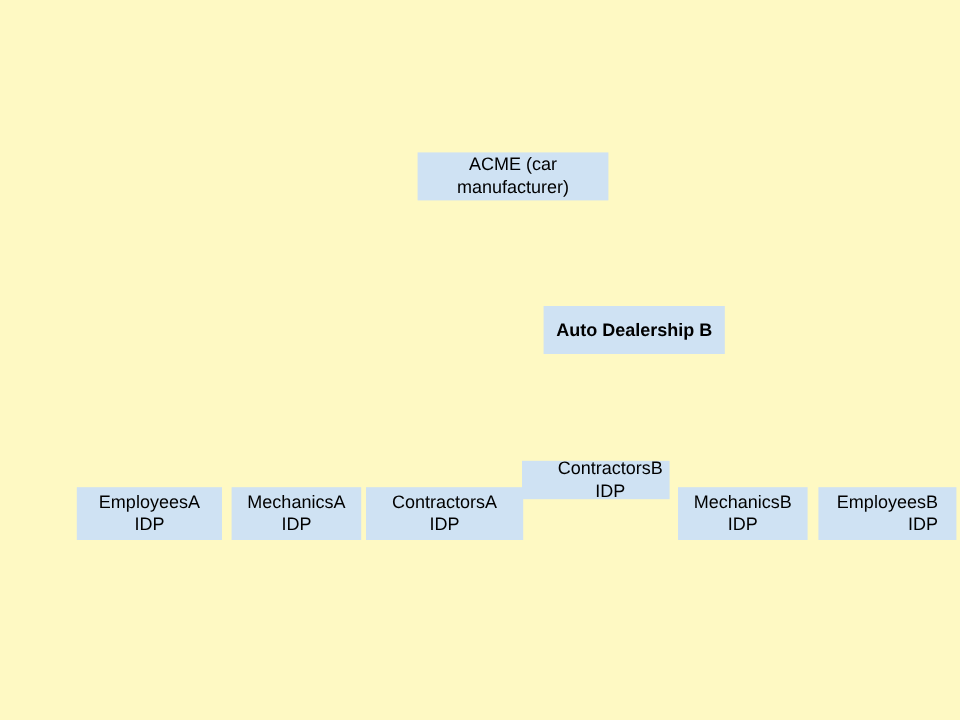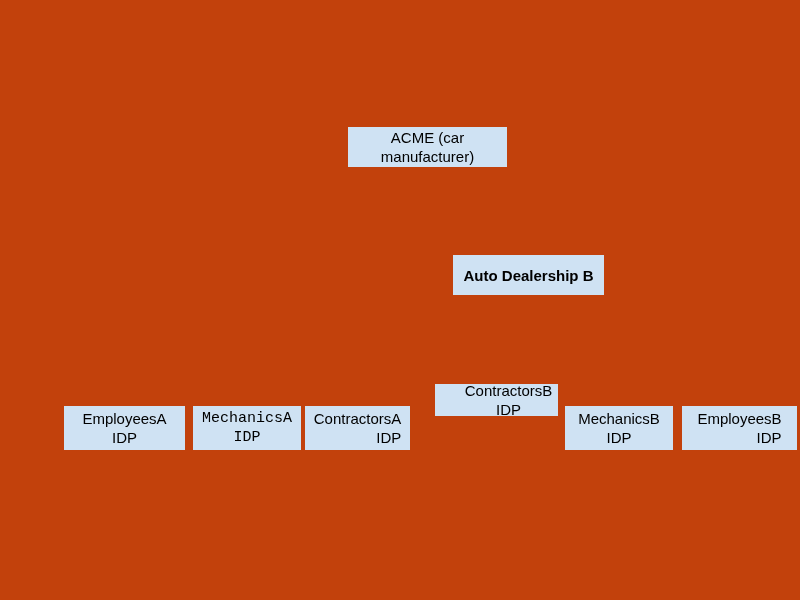--- a/index.html
+++ b/index.html
@@ -4,21 +4,21 @@
 <style>
   html, body {
     margin: 0;
     padding: 0;
     background: #000000;
   }
   .canvas {
     position: relative;
     width: 800px;
     height: 600px;
-    background: #c2410c;
+    background: #fef9c3;
     overflow: hidden;
     font-family: "Liberation Sans", sans-serif;
   }
   .node {
     position: absolute;
     box-sizing: border-box;
     background: #cfe2f3;
     color: #000000;
     display: flex;
     align-items: center;
@@ -28,22 +28,22 @@
     line-height: 19px;
     white-space: pre-line;
   }
   
   .node-root        { left: 348px; top: 127px; width: 159px; height: 40px; }
   
   .node-dealer-a    { left: 277px; top: 255px; width: 148px; height: 40px; }
   .node-dealer-b    { left: 453px; top: 255px; width: 151px; height: 40px; font-weight: bold; }
   
   .node-idp-0       { left:  64px; top: 406px; width: 121px; height: 44px; }
-  .node-idp-1       { left: 193px; top: 406px; width: 108px; height: 44px; font-family: Liberation Mono, monospace; }
-  .node-idp-2       { left: 305px; top: 406px; width: 105px; height: 44px; text-align: right; }
+  .node-idp-1       { left: 193px; top: 406px; width: 108px; height: 44px; }
+  .node-idp-2       { left: 305px; top: 406px; width: 131px; height: 44px; }
   .node-idp-3       { left: 435px; top: 384px; width: 123px; height: 32px; padding-left: 24px; }
   .node-idp-4       { left: 565px; top: 406px; width: 108px; height: 44px; }
   .node-idp-5       { left: 682px; top: 406px; width: 115px; height: 44px; text-align: right; }
 </style>
 </head>
 <body>
 
 <div class="canvas">
 
   <div class="node node-root">ACME (car

